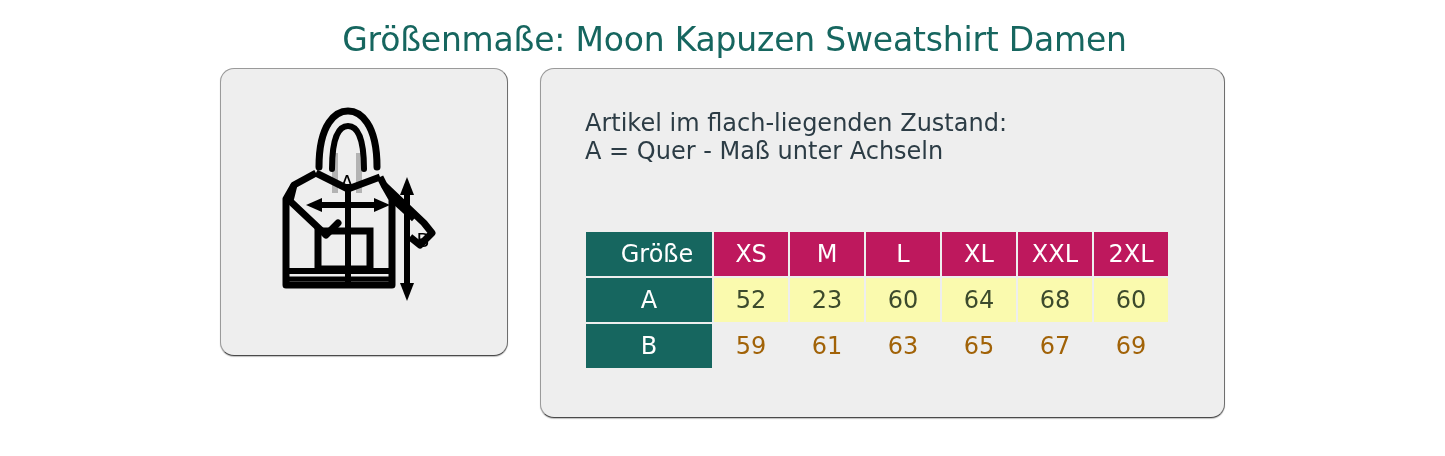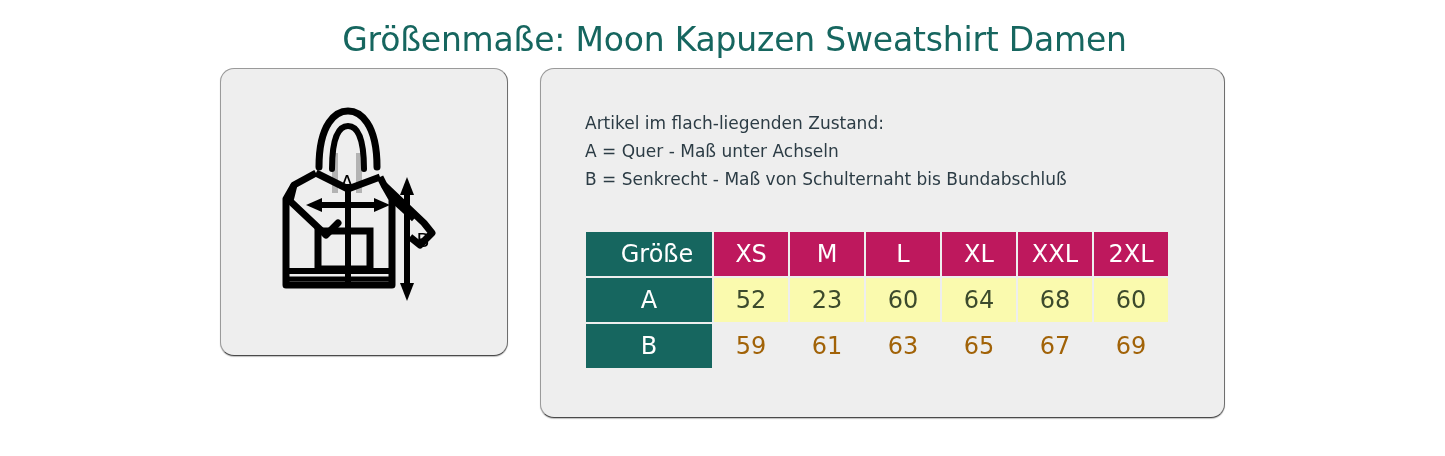--- a/index.html
+++ b/index.html
@@ -67,21 +67,21 @@
     display: block;
     width: 200px;
     height: 210px;
   }
 
   
   .info-text {
     position: absolute;
     left: 44px;
     top: 40px;
-    font-size: 17px;
+    font-size: 24px;
     line-height: 28px;
     color: #2c3c45;
     white-space: nowrap;
   }
   .info-text div { height: 28px; }
 
   
   .size-table {
     position: absolute;
     left: 43px;
@@ -172,21 +172,20 @@
       <text x="159" y="140" font-family="DejaVu Sans, sans-serif" font-size="19" font-weight="400" fill="#000000" text-anchor="middle">B</text>
     </svg>
   </div>
 </div>
 
 <div class="panel panel-info">
 
   <div class="info-text">
     <div>Artikel im flach-liegenden Zustand:</div>
     <div>A = Quer - Maß unter Achseln</div>
-    <div>B = Senkrecht - Maß von Schulternaht bis Bundabschluß</div>
   </div>
 
   <table class="size-table">
     <thead>
       <tr>
         <th class="th-label">Größe</th>
         <th class="th-size">XS</th>
         <th class="th-size">M</th>
         <th class="th-size">L</th>
         <th class="th-size">XL</th>

